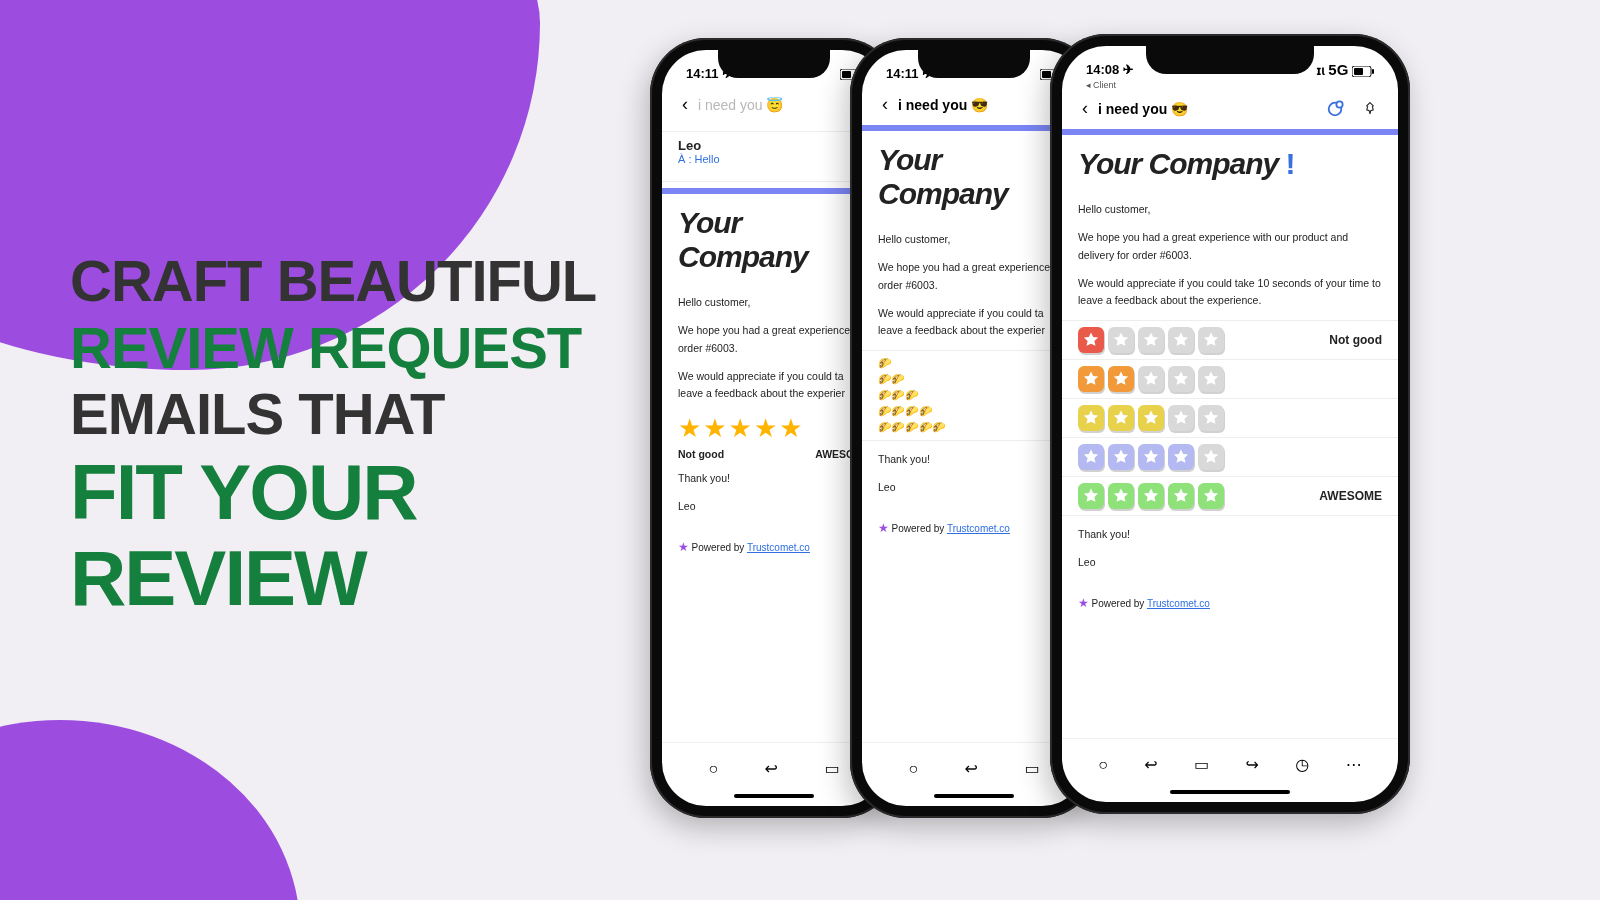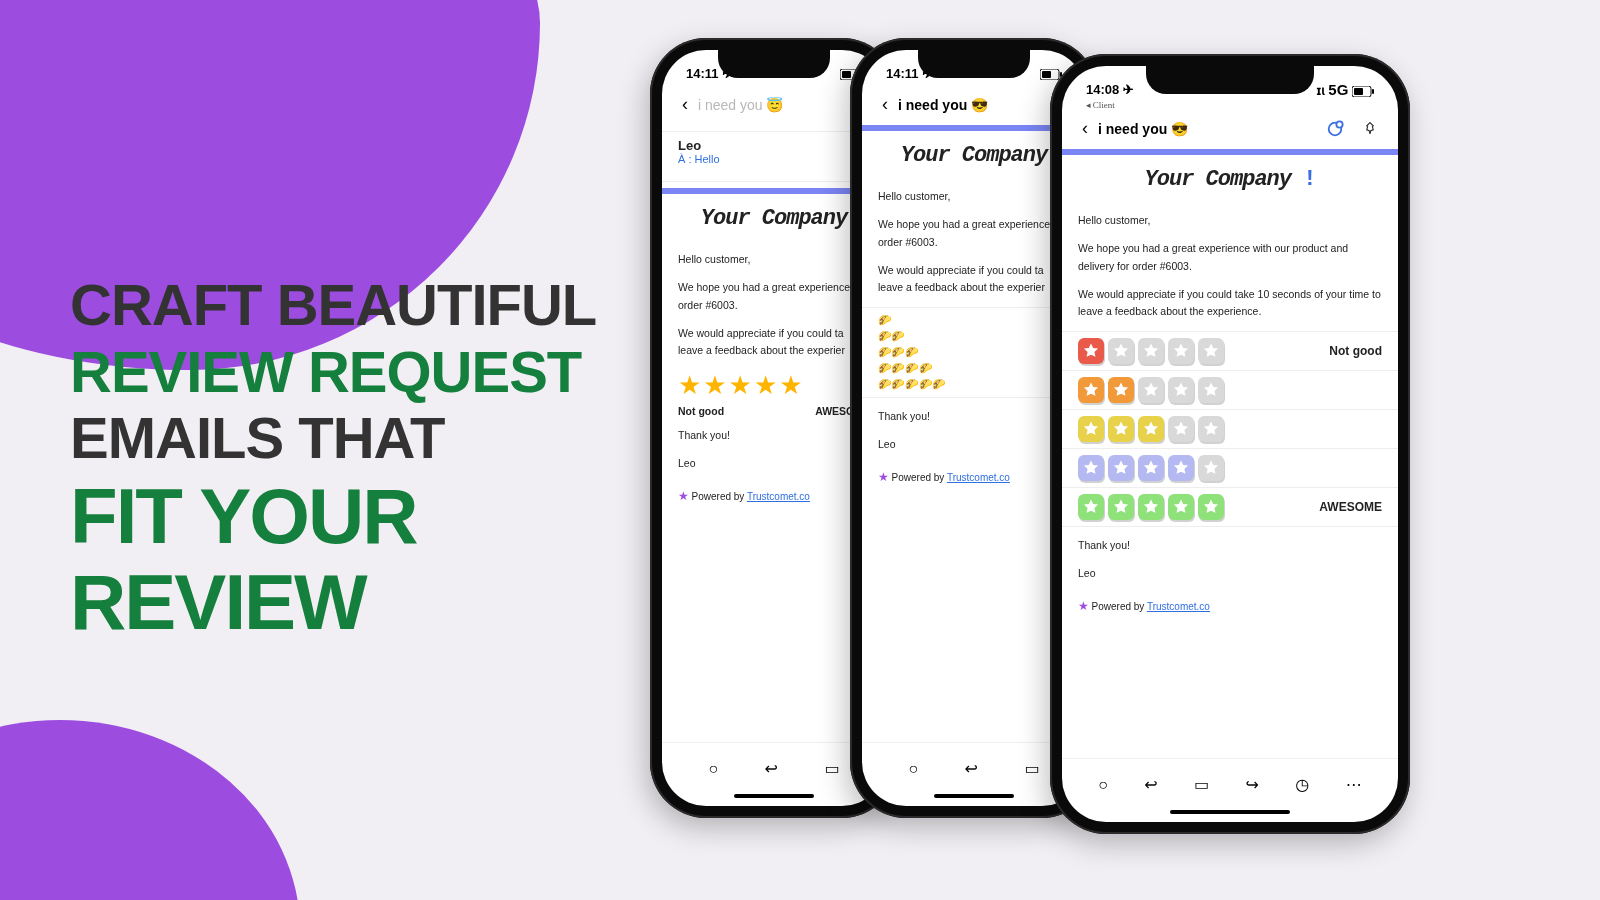--- a/index.html
+++ b/index.html
@@ -15,21 +15,21 @@
   }
   .blob-bl {
     bottom: -240px; left: -180px; width: 480px; height: 420px;
     border-radius: 55% 55% 55% 45%;
   }
 
   
   .headline {
     position: absolute; left: 70px; top: 248px; max-width: 560px;
     font-weight: 900; font-size: 58px; line-height: 1.15;
-    color: #333333; letter-spacing: -1px; margin-top: 24px;
+    color: #333333; letter-spacing: -1px;
   }
   .headline .purple { color: #15803d; }
   .headline .big { font-size: 78px; line-height: 1.05; margin-top:4px; letter-spacing:-2px;}
 
   
   .phones { position: absolute; left: 650px; top: 28px; width: 950px; height: 870px; }
 
   .phone {
     position: absolute;
     background: #0a0a0a;
@@ -48,40 +48,40 @@
   .notch {
     position: absolute; top: 0; left: 50%; transform: translateX(-50%);
     width: 50%; height: 28px; background: #0a0a0a;
     border-radius: 0 0 20px 20px; z-index: 5;
   }
   .statusbar {
     display: flex; justify-content: space-between; align-items: center;
     height: 36px; padding: 10px 24px 0; font-size: 13px; font-weight: 700;
   }
   .statusbar .right svg { vertical-align: middle; }
-  .backlabel { font-size: 9px; color: #555; padding-left: 24px; margin-top:-2px;font-family:Liberation Serif, serif;}
+  .backlabel { font-size: 9px; color: #555; padding-left: 24px; margin-top:-2px;}
 
   .navrow {
     display: flex; align-items: center; gap: 10px;
     padding: 8px 20px 10px; font-size: 14px; font-weight: 600;
   }
   .navrow .gray { color: #b8b8b8; font-weight: 500; }
   .navicons { margin-left: auto; display: flex; gap: 18px; align-items:center;}
 
   .content { flex: 1; padding: 0 16px 4px; font-size: 11px; color: #222; overflow: hidden; }
   .banner { height: 6px; background: #7b85f4; margin: 0 -16px 12px; }
-  .brand { font-family: Liberation Mono, monospace; font-size: 22px; font-weight: 700; font-style: italic; text-align: center; margin: 6px 0 20px; letter-spacing:-1px;}
+  .brand { font-family: Liberation Sans, sans-serif; font-size: 30px; font-weight: 700; font-style: italic; margin: 6px 0 20px; letter-spacing:-1px;}
   .brand .excl { color: #3a6fe0; font-style: normal; }
   .para { margin: 10px 0; line-height: 1.7; font-size: 10.5px; }
   .sendername { font-weight: 700; font-size: 13px; }
   .recip { color: #2f6fe0; font-size: 11px; margin-bottom: 16px; }
   .widelabels { display: flex; justify-content: space-between; font-weight:700; font-size:10.5px; margin-top:4px;}
   .starsrow { font-size: 26px; letter-spacing: 2px; color: #ffb400; margin-top: 2px; }
   .tacorow { display:flex; gap:6px; margin:3px 0;}
-  .powered { font-size: 10px; margin-top: 16px; }
+  .powered { font-size: 10px; margin-top: 24px; }
   .powered .pstar { color: #9c4de0; font-size: 12px; }
   .powered a { color: #2f6fe0; text-decoration: underline; }
 
   
   .ratingline { display:flex; align-items:center; justify-content:space-between; margin:6px 0;}
   .tiles { display: flex; gap: 4px; }
   .tile { width: 26px; height: 26px; border-radius: 6px; display:flex; align-items:center; justify-content:center; box-shadow: 1px 2px 0 rgba(0,0,0,.18); }
   .tile svg { width: 18px; height: 18px; }
   .t-red { background: #e95a4a; } .t-orange { background: #f29a3a; }
   .t-yellow { background: #e9d24b; } .t-lilac { background: #b4b9f2; }
@@ -94,21 +94,21 @@
   .bottombar {
     height: 52px; display:flex; align-items:center; justify-content:space-evenly;
     border-top: 1px solid #f0f0f0;
   }
   .homeind { height: 4px; width: 36%; background:#000; border-radius: 3px; margin: 0 auto 6px; }
   .footerwrap { padding-bottom:2px;}
 
   
   .p1 { left: 0;   top: 10px; width: 248px; height: 780px; z-index:1; }
   .p2 { left: 200px; top: 10px; width: 248px; height: 780px; z-index:2; }
-  .p3 { left: 400px; top: 26px; width: 360px; height: 780px; z-index:3; }
+  .p3 { left: 400px; top: 6px; width: 360px; height: 780px; z-index:3; }
 
   .chev { font-size:18px; font-weight:400; }
 </style>
 </head>
 <body>
 
 <div class="blob blob-tl"></div>
 <div class="blob blob-bl"></div>
 
 <div class="headline">

